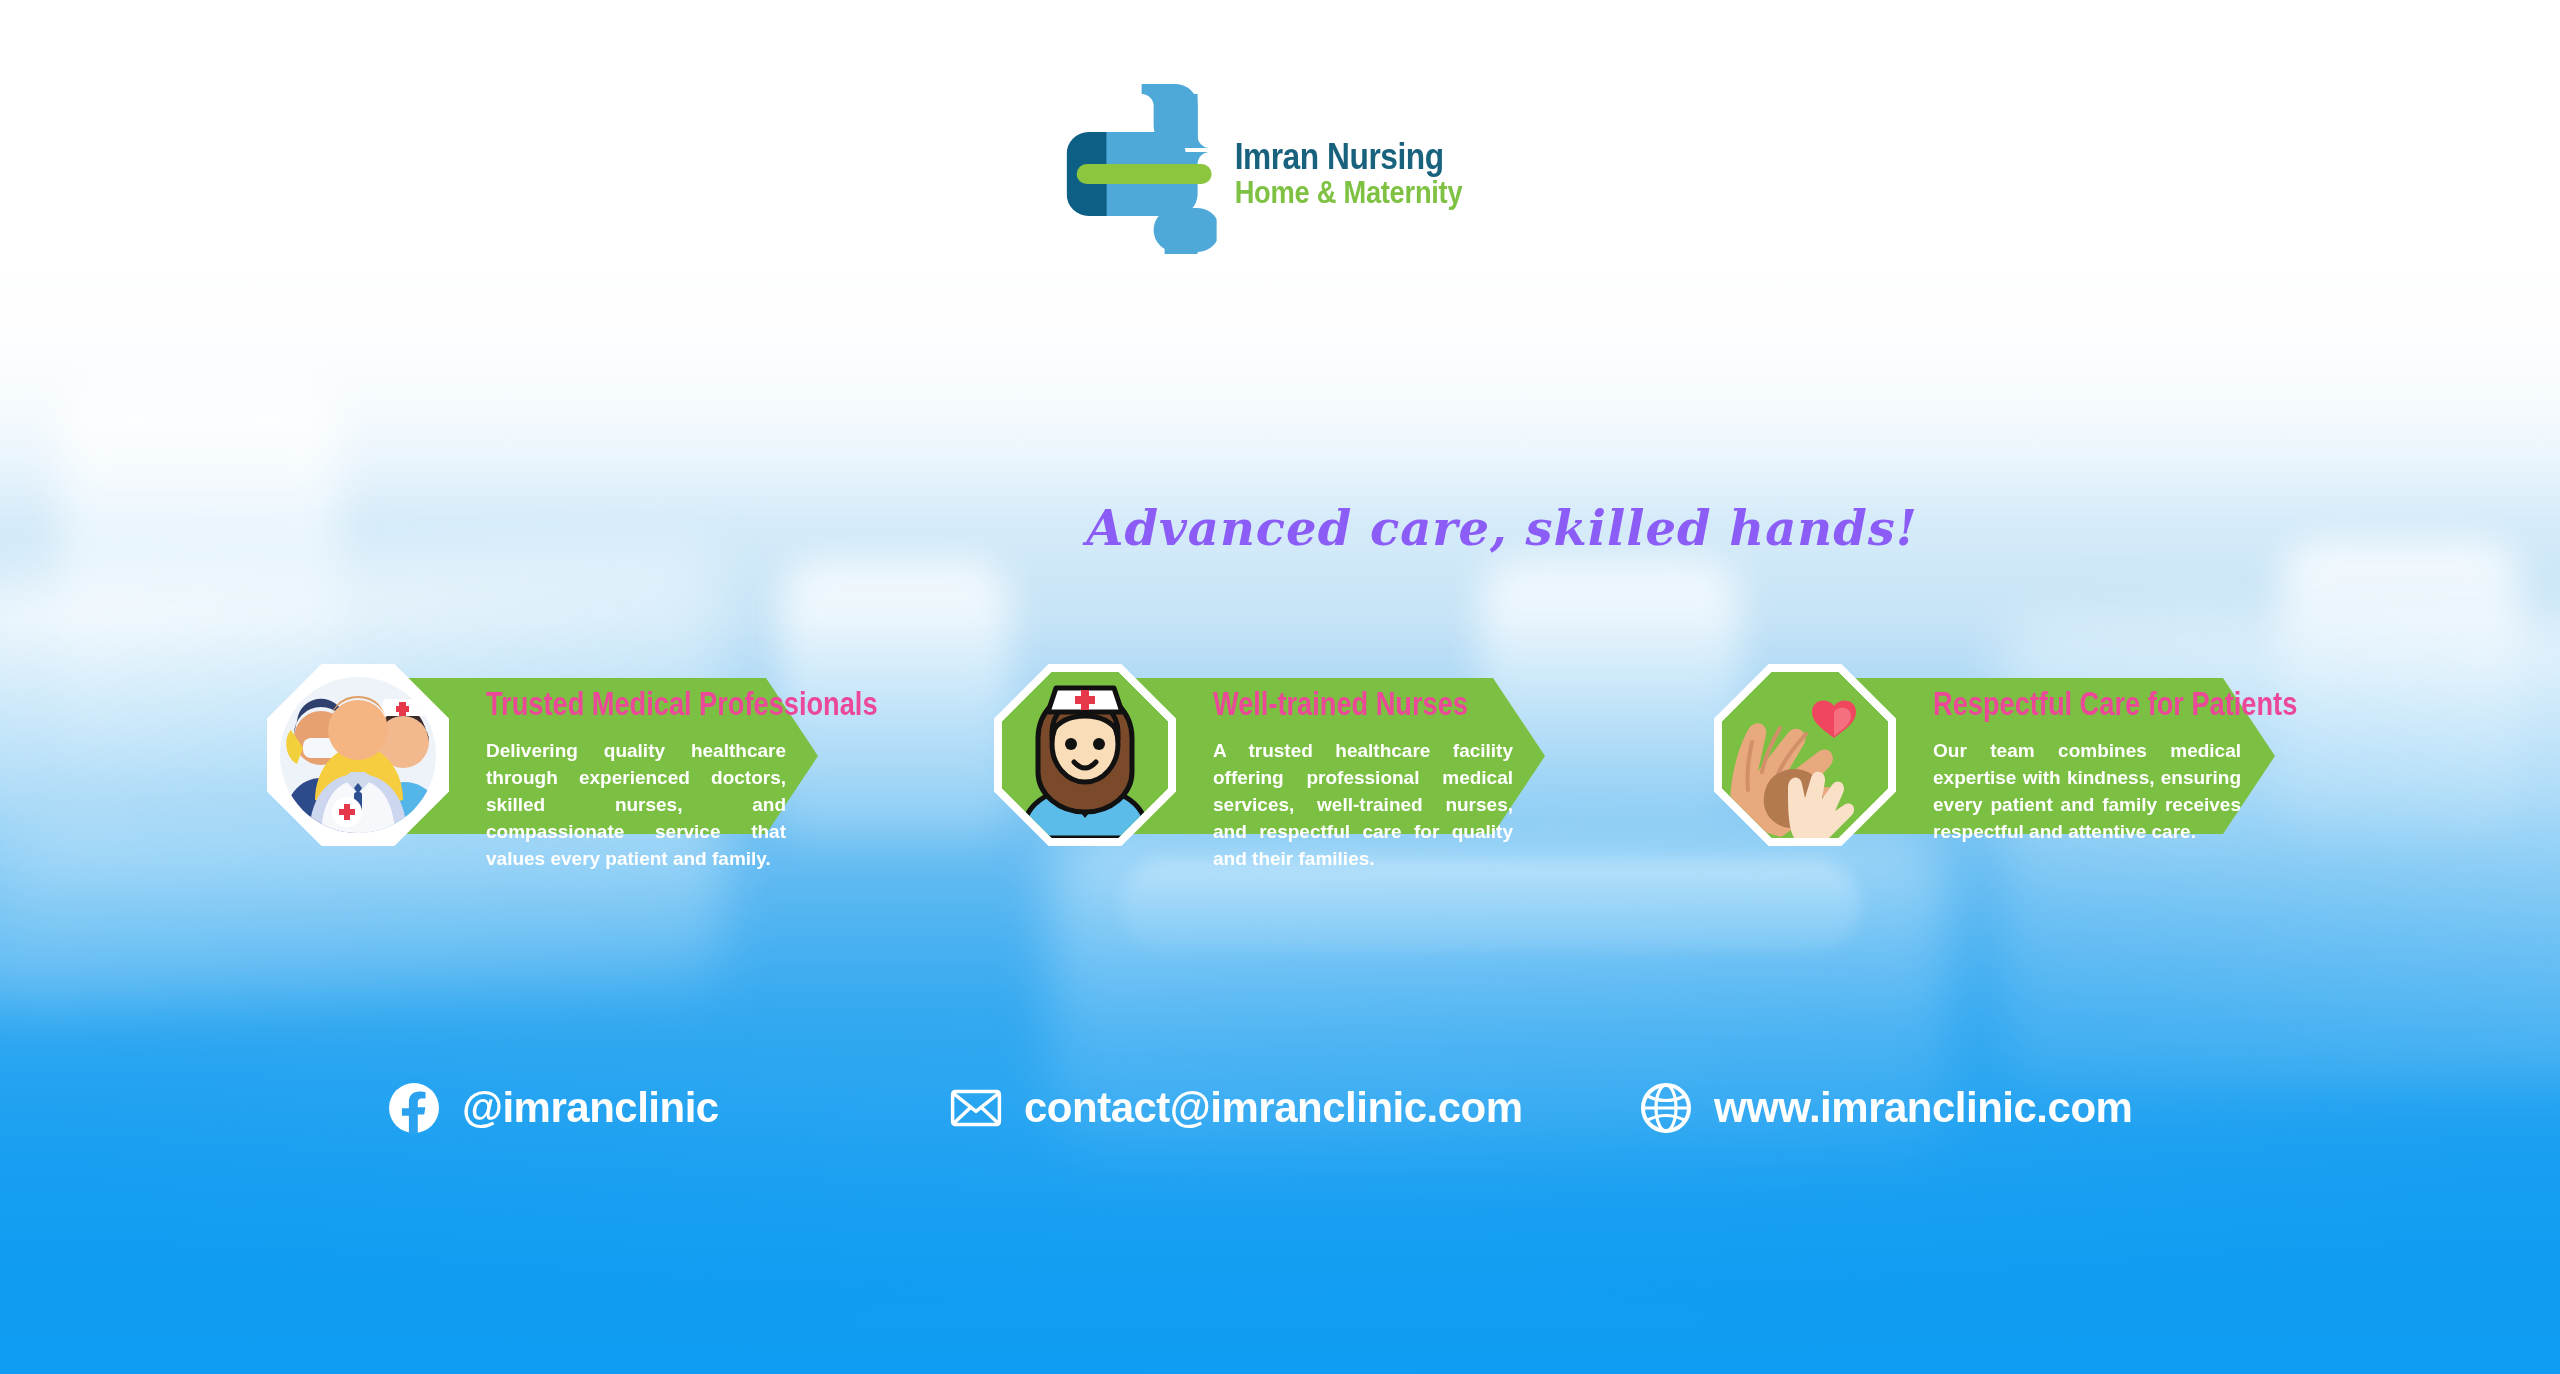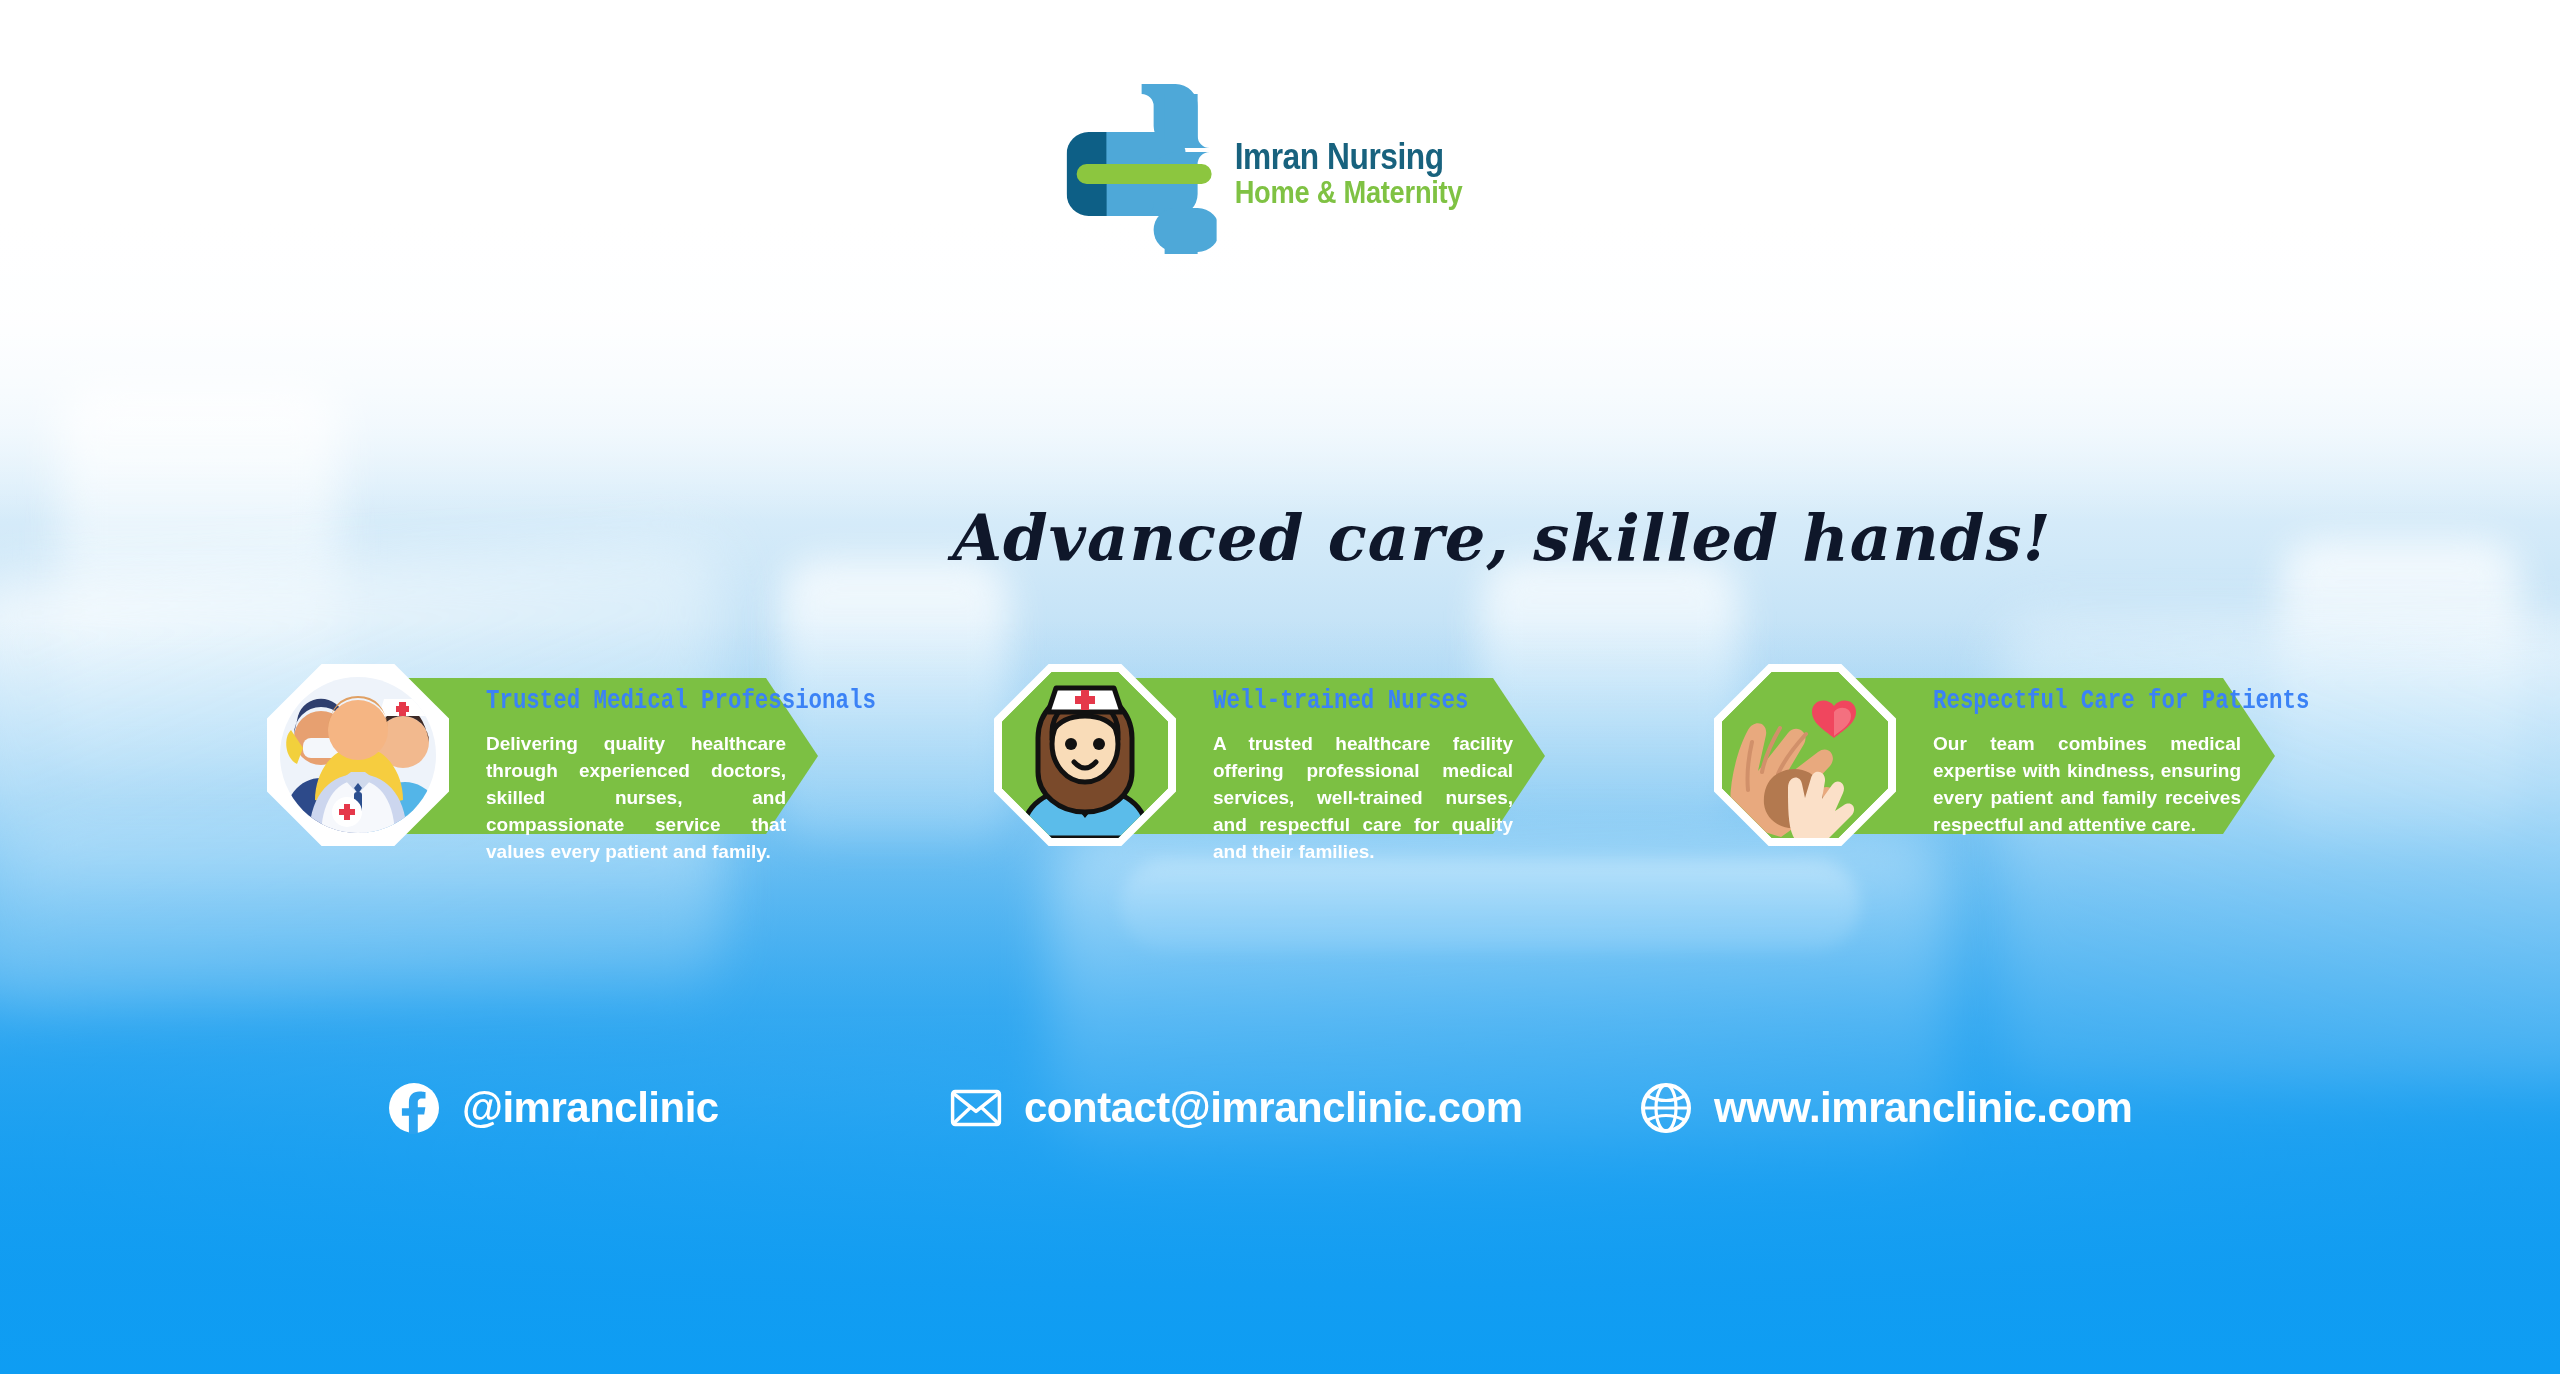--- a/index.html
+++ b/index.html
@@ -132,21 +132,21 @@
     letter-spacing: -1px;
     z-index: 6;
   }
   .title span { display: inline-block; transform: scaleX(.72); transform-origin: center; }
 
   .tagline {
     position: absolute; left: 50%; top: 500px;
     transform: translateX(-50%) translateX(222px);
     font-family: "DejaVu Serif", serif;
     font-style: italic; font-weight: bold;
-    font-size: 64px; color: #0f172a;
+    font-size: 48px; color: #8b5cf6;
     white-space: nowrap; letter-spacing: 1px;
     z-index: 6;
   }
 
   
   .badges {
     position: absolute; left: 0; top: 660px; width: 2560px; height: 200px;
     display: flex; z-index: 7;
   }
   .badge {
@@ -171,22 +171,22 @@
     width: 166px; height: 166px;
     clip-path: polygon(30% 0%, 70% 0%, 100% 30%, 100% 70%, 70% 100%, 30% 100%, 0% 70%, 0% 30%);
     display: flex; align-items: center; justify-content: center;
     overflow: hidden;
   }
   .octa-inner.white { background: #ffffff; }
   .octa-inner.green { background: #7cc043; }
 
   .badge-text { position: absolute; z-index: 3; }
   .badge-title {
-    font-family: Liberation Mono, monospace;
-    font-weight: bold; font-size: 28px; color: #3b82f6;
+    font-family: Liberation Sans, sans-serif;
+    font-weight: bold; font-size: 34px; color: #ec4899;
     letter-spacing: 0px; line-height: 1.05; white-space: nowrap;
   }
   .badge-title span { display: inline-block; transform: scaleX(.80); transform-origin: left center; }
   .badge-desc {
     font-family: "Liberation Sans", sans-serif;
     font-weight: bold; font-size: 19px; color: #ffffff;
     line-height: 1.42; text-align: justify; margin-top: 16px;
   }
 
   

